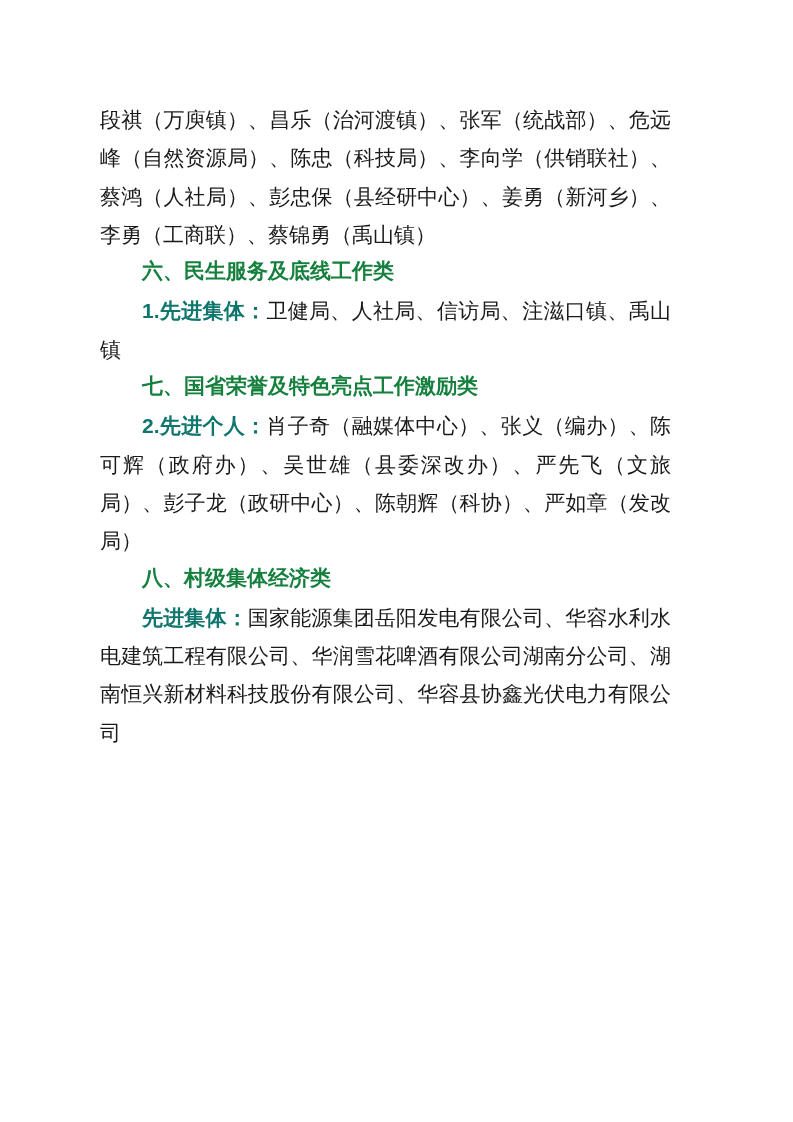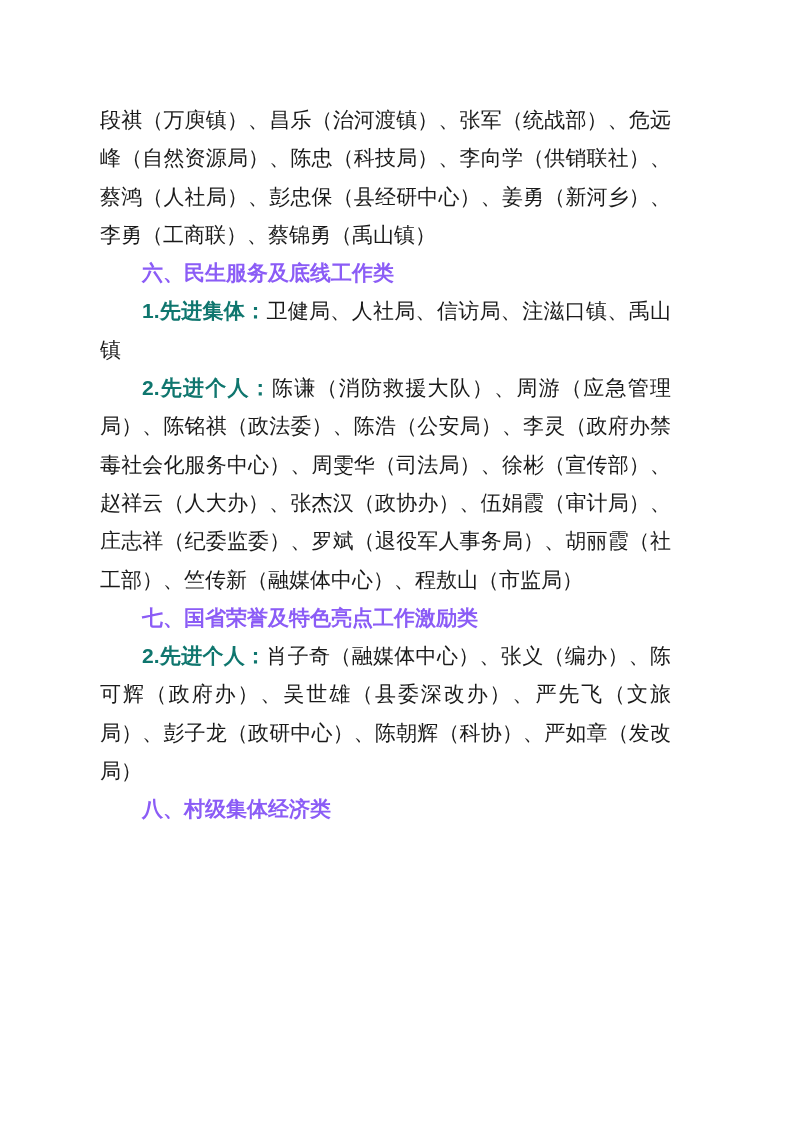--- a/index.html
+++ b/index.html
@@ -27,23 +27,23 @@
     margin: 0;
     text-align: justify;
     text-justify: inter-character;
     text-align-last: left;
     word-break: break-all;
   }
   p.indent {
     text-indent: 2em;
   }
   p.heading {
-    font-family: Liberation Serif, serif;
+    font-family: Liberation Mono, monospace;
     font-weight: 700;
-    color: #8b5cf6;
+    color: #15803d;
     text-align: left;
   }
   .label {
     font-family: "Liberation Sans", "DejaVu Sans", sans-serif;
     font-weight: 700;
     color: #0f766e;
   }
 </style>
 </head>
 <body>
@@ -56,33 +56,33 @@
     </p>
 
     <p class="para indent heading">
       <span>六、民生服务及底线工作类</span>
     </p>
 
     <p class="para indent">
       <span class="label">1.先进集体：</span><span>卫健局、人社局、信访局、注滋口镇、禹山镇</span>
     </p>
 
-    <p class="para indent">
-      <span class="label">2.先进个人：</span><span>陈谦（消防救援大队）、周游（应急管理局）、陈铭祺（政法委）、陈浩（公安局）、李灵（政府办禁毒社会化服务中心）、周雯华（司法局）、徐彬（宣传部）、赵祥云（人大办）、张杰汉（政协办）、伍娟霞（审计局）、庄志祥（纪委监委）、罗斌（退役军人事务局）、胡丽霞（社工部）、竺传新（融媒体中心）、程敖山（市监局）</span>
-    </p>
 
     <p class="para indent heading">
       <span>七、国省荣誉及特色亮点工作激励类</span>
     </p>
 
 
     <p class="para indent">
       <span class="label">2.先进个人：</span><span>肖子奇（融媒体中心）、张义（编办）、陈可辉（政府办）、吴世雄（县委深改办）、严先飞（文旅局）、彭子龙（政研中心）、陈朝辉（科协）、严如章（发改局）</span>
     </p>
 
     <p class="para indent heading">
       <span>八、村级集体经济类</span>
     </p>
 
+    <p class="para indent">
+      <span class="label">先进集体：</span><span>国家能源集团岳阳发电有限公司、华容水利水电建筑工程有限公司、华润雪花啤酒有限公司湖南分公司、湖南恒兴新材料科技股份有限公司、华容县协鑫光伏电力有限公司</span>
+    </p>
 
 
   </div>
 </div>
 
 </body></html>

